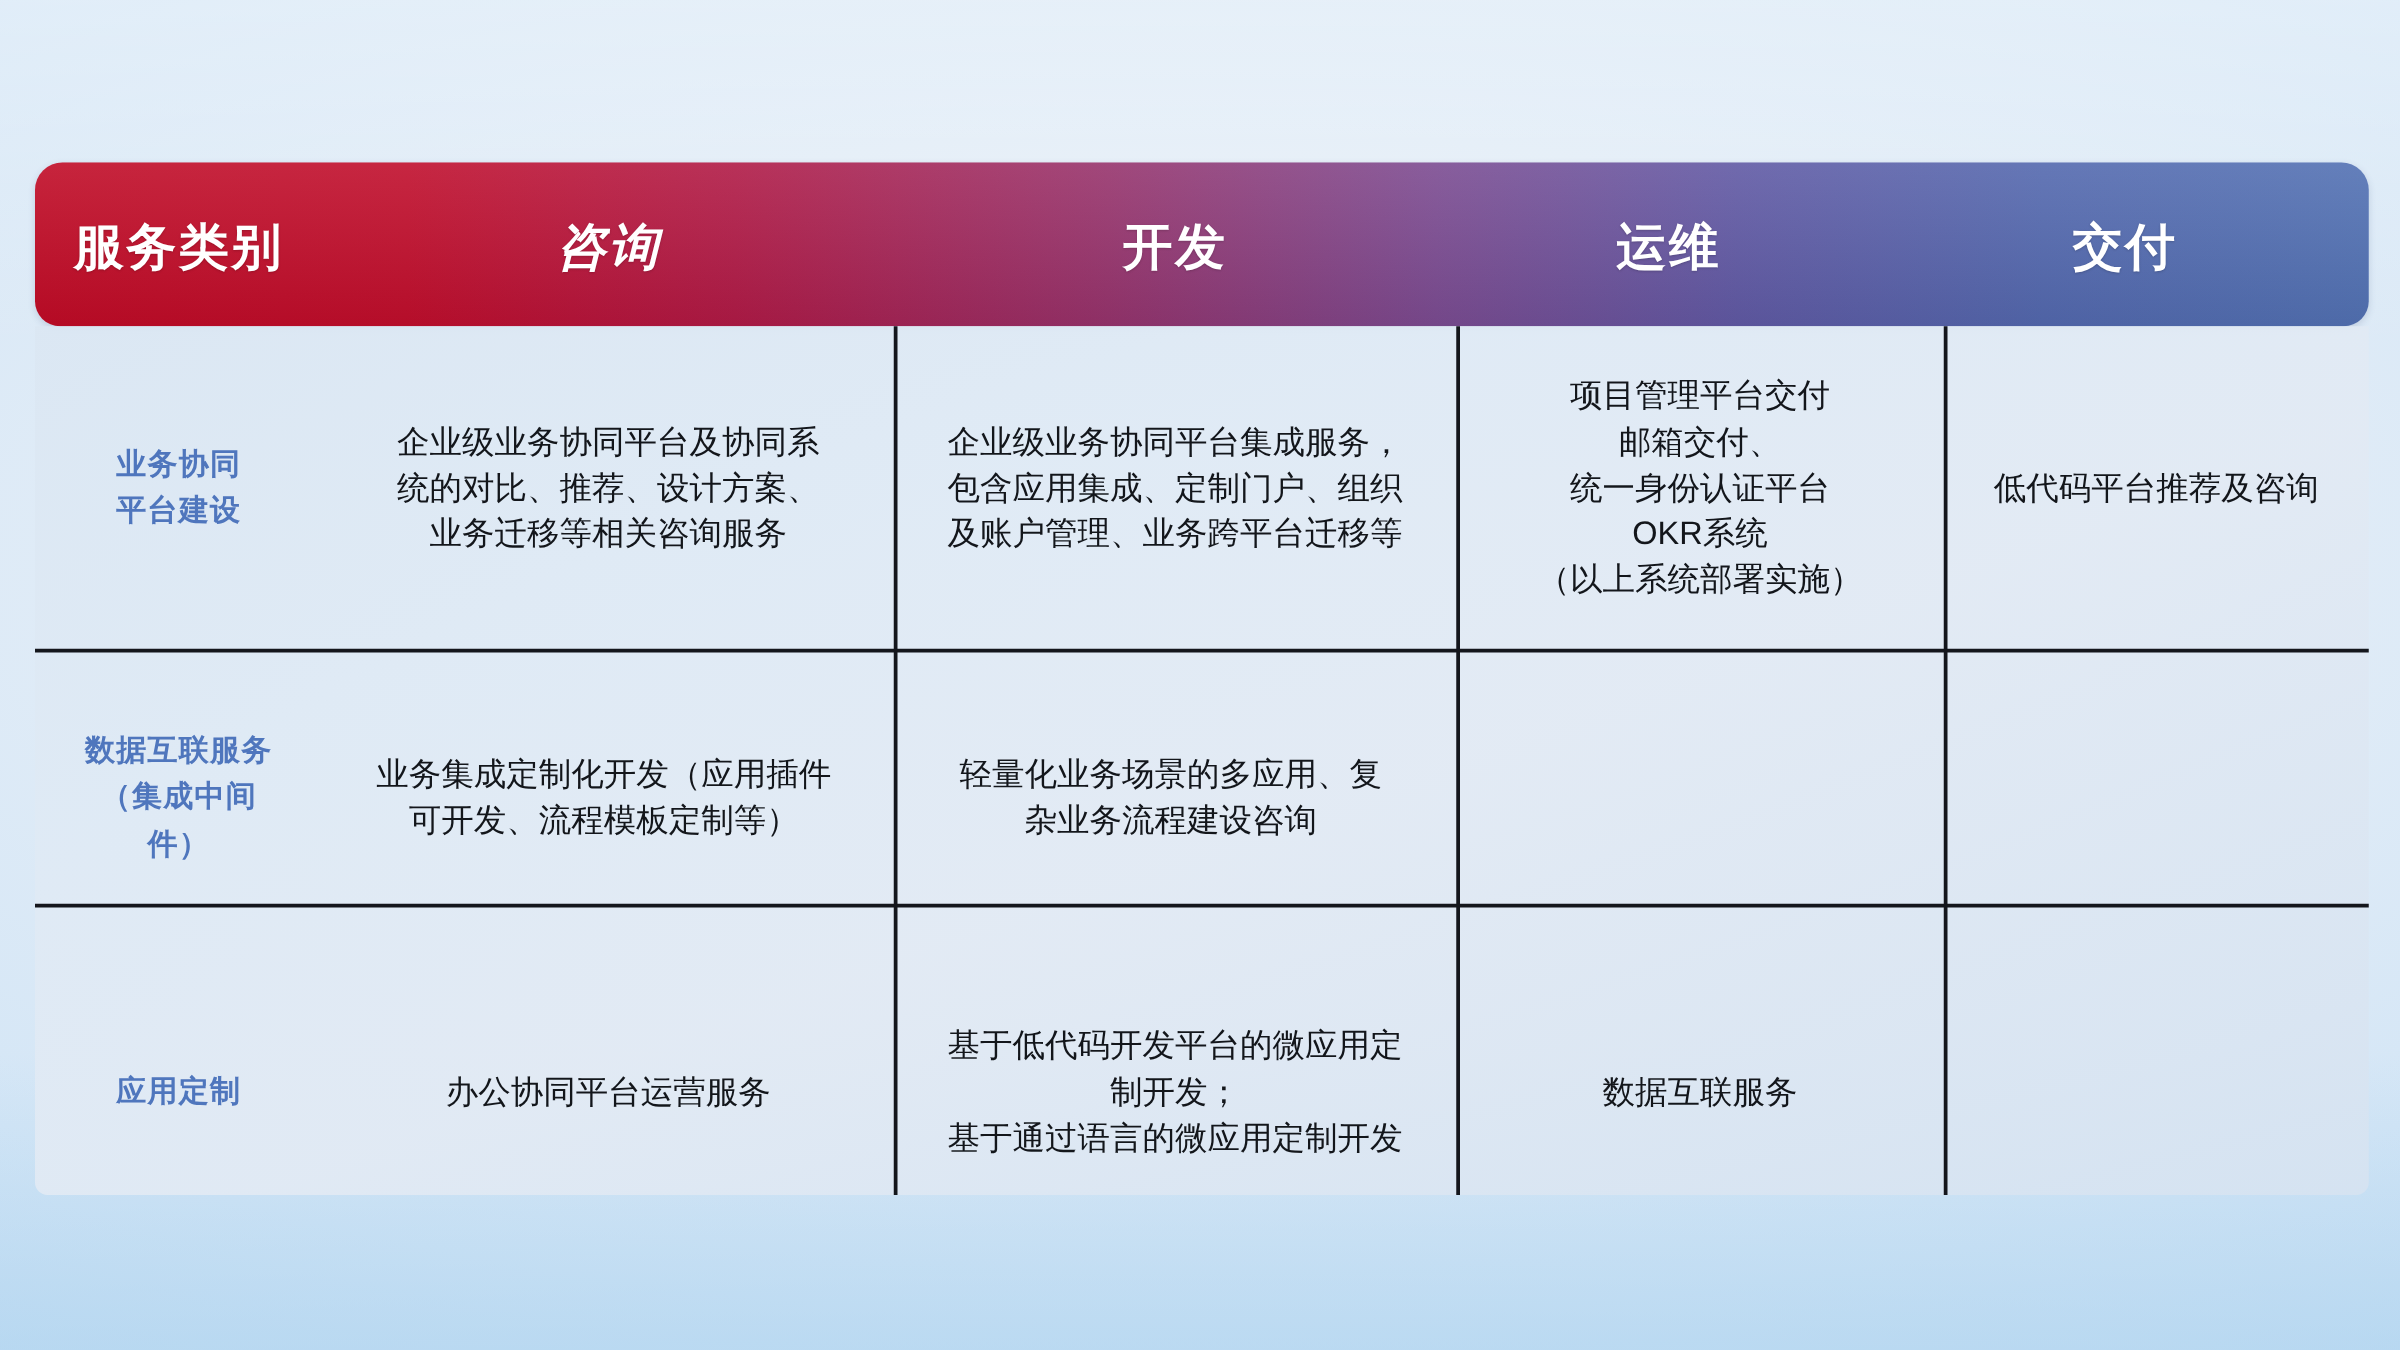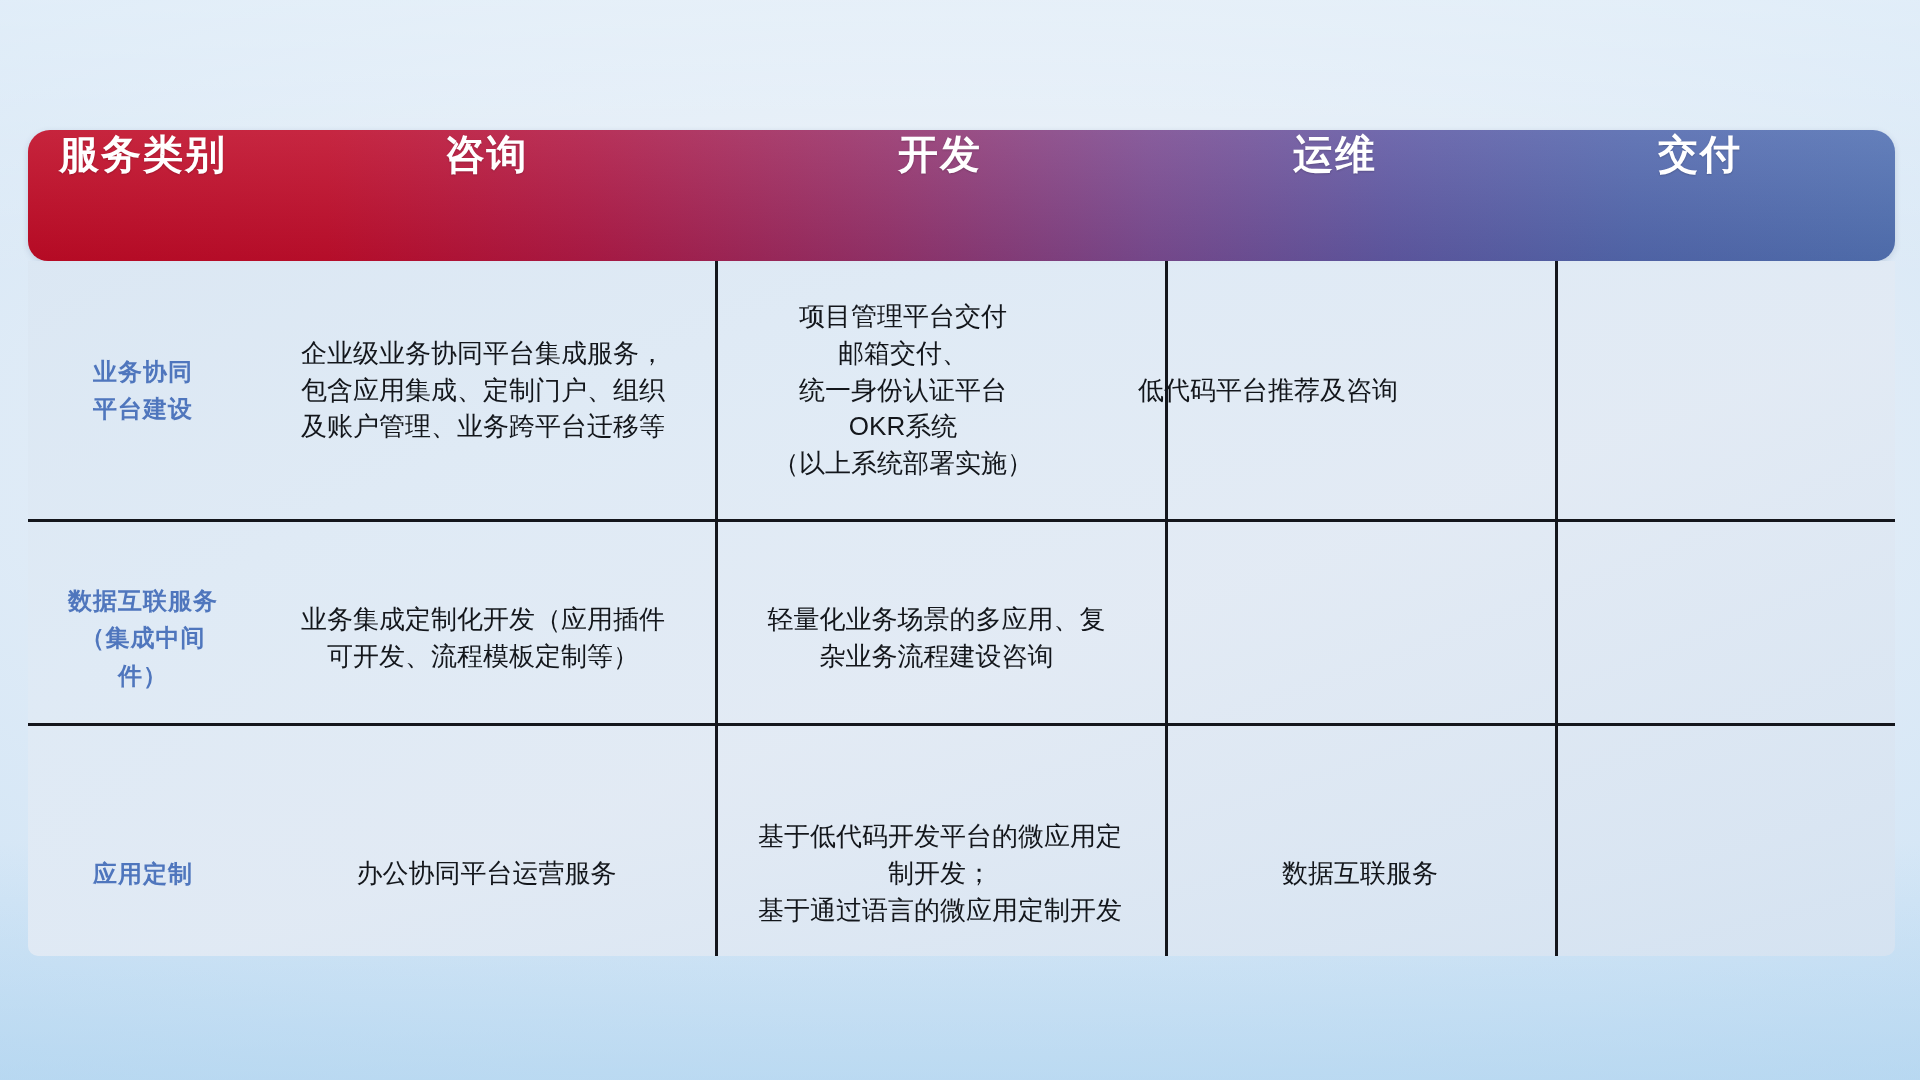--- a/index.html
+++ b/index.html
@@ -44,21 +44,21 @@
         #c00b26 0%,
         #c00e2c 16%,
         #b01a46 30%,
         #96336c 46%,
         #7b4b91 60%,
         #6059a4 73%,
         #5368ae 86%,
         #5271b3 100%);
     box-shadow: 0 2px 6px rgba(60,80,120,0.18);
     display: flex;
-    align-items: flex-start;
+    align-items: center;
     overflow: hidden;
   }
   .thead::after {
     content: "";
     position: absolute; inset: 0;
     background: linear-gradient(180deg, rgba(255,255,255,0.10), rgba(0,0,0,0.06));
     pointer-events: none;
   }
   .th {
     position: relative;
@@ -135,21 +135,21 @@
   }
 
   
   .c0 { width: 230px; }
   .c1 { width: 457px; }
   .c2 { width: 450px; }
   .c3 { width: 390px; }
   .c4 { width: 340px; }
 
   .thead .c0 { width: 230px; }
-  .thead .c1 { width: 457px; }
+  .thead .c1 { width: 457px; font-style: italic; }
   .thead .c2 { width: 450px; }
   .thead .c3 { width: 390px; }
   .thead .c4 { width: 340px; }
 </style>
 </head>
 <body>
 
 <div id="bg-layer"></div>
 <div id="bg-sheen"></div>
 
@@ -168,20 +168,23 @@
     <div class="vline" id="vline-1"></div>
     <div class="vline" id="vline-2"></div>
     <div class="vline" id="vline-3"></div>
 
     <div class="rowline" id="rowline-1"></div>
     <div class="rowline" id="rowline-2"></div>
 
     <div class="trow r1">
       <div class="td cat c0">业务协同
 平台建设</div>
+      <div class="td c1">企业级业务协同平台及协同系
+统的对比、推荐、设计方案、
+业务迁移等相关咨询服务</div>
       <div class="td c2">企业级业务协同平台集成服务，
 包含应用集成、定制门户、组织
 及账户管理、业务跨平台迁移等</div>
       <div class="td c3">项目管理平台交付
 邮箱交付、
 统一身份认证平台
 OKR系统
 （以上系统部署实施）</div>
       <div class="td c4">低代码平台推荐及咨询</div>
     </div>

